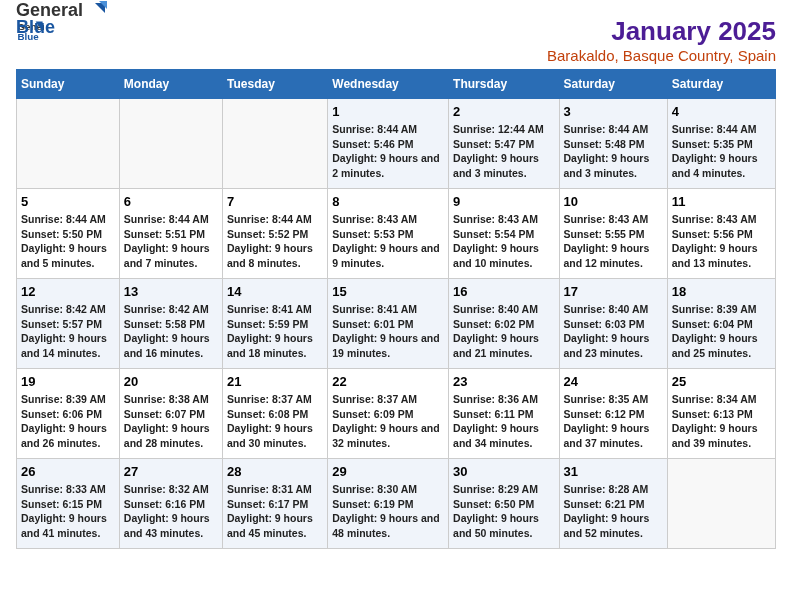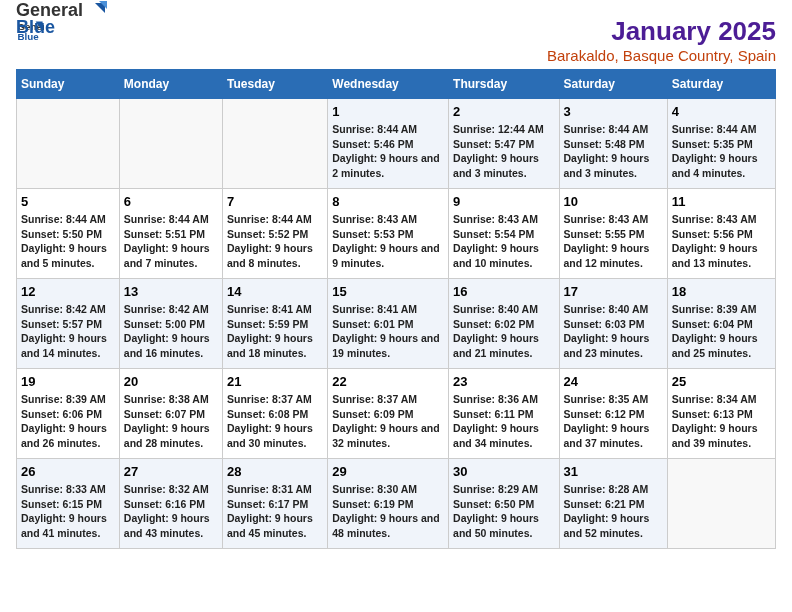--- a/index.html
+++ b/index.html
@@ -204,21 +204,21 @@
         <tr>
           <td>
             <span class="day-number">12</span>
             <div class="cell-content">Sunrise: 8:42 AM
 Sunset: 5:57 PM
 Daylight: 9 hours and 14 minutes.</div>
           </td>
           <td>
             <span class="day-number">13</span>
             <div class="cell-content">Sunrise: 8:42 AM
-Sunset: 5:00 PM
+Sunset: 5:58 PM
 Daylight: 9 hours and 16 minutes.</div>
           </td>
           <td>
             <span class="day-number">14</span>
             <div class="cell-content">Sunrise: 8:41 AM
 Sunset: 5:59 PM
 Daylight: 9 hours and 18 minutes.</div>
           </td>
           <td>
             <span class="day-number">15</span>

